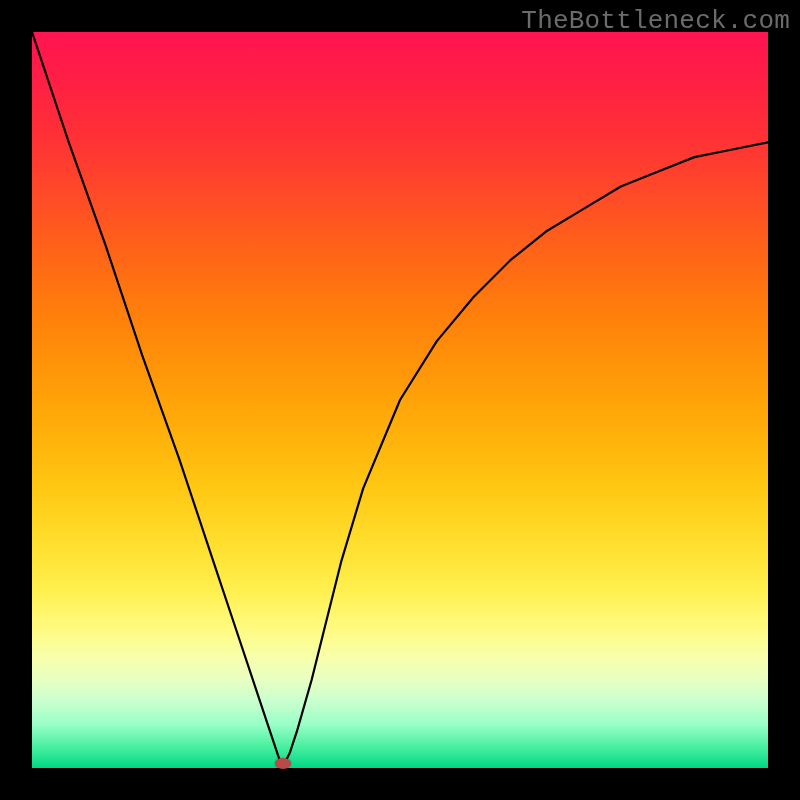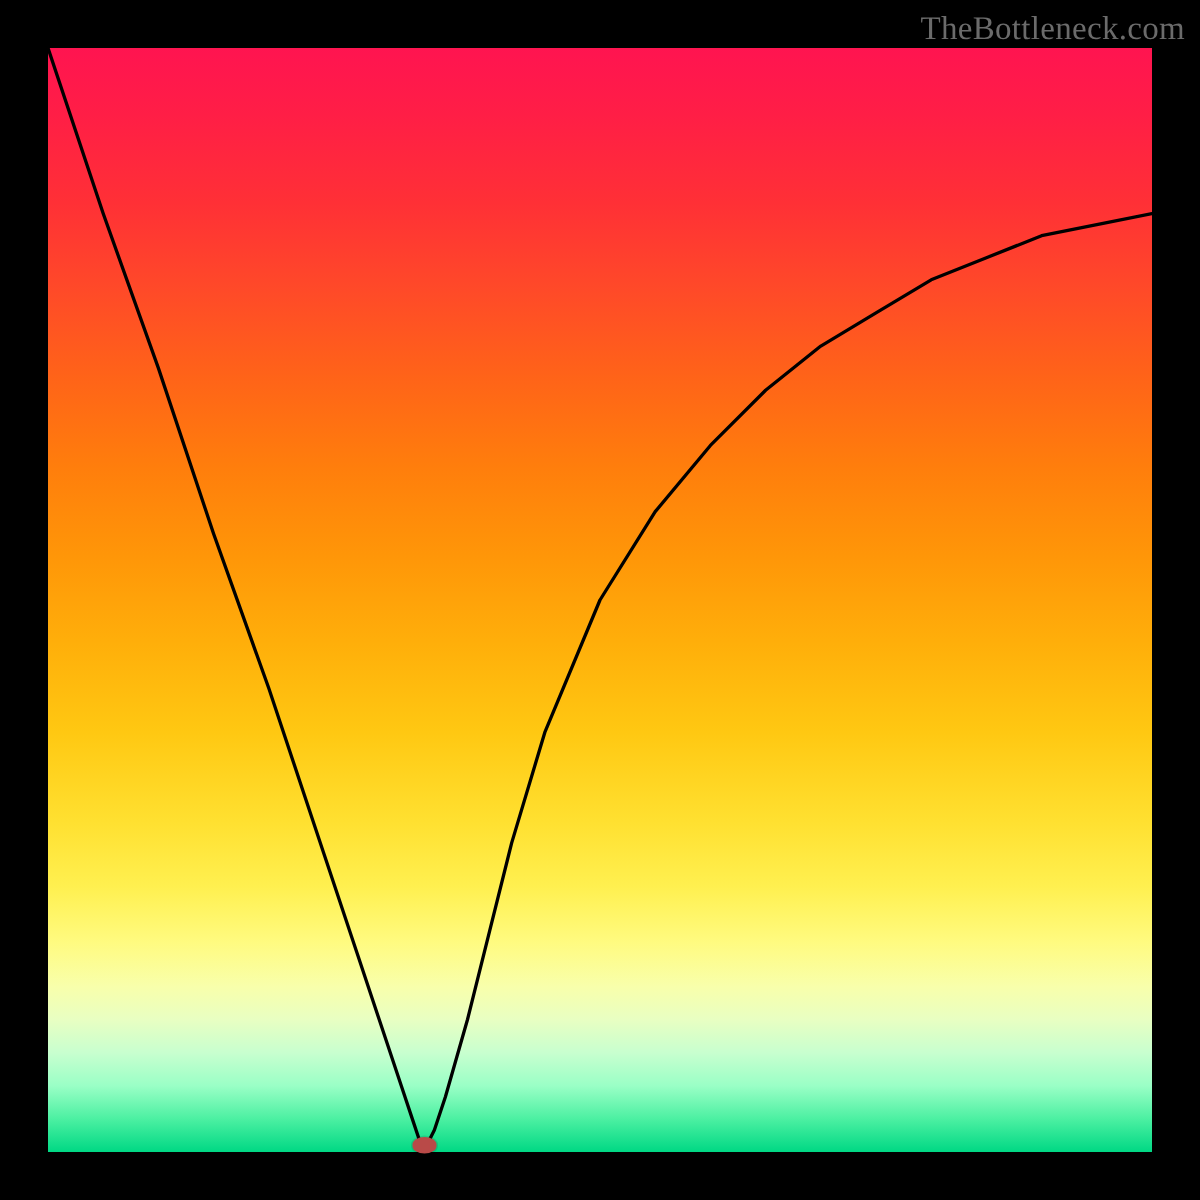--- a/index.html
+++ b/index.html
@@ -40,22 +40,22 @@
       #c8ffcf 91%,
       #9affc6 94%,
       #4cf0a2 97%,
       #00d884 100%
     );
   }
   .watermark {
     position: absolute;
     top: 6px;
     right: 10px;
-    font-family: Liberation Serif, serif;
-    font-size: 22px;
+    font-family: Liberation Mono, monospace;
+    font-size: 26px;
     font-weight: 500;
     color: #6b6b6b;
     letter-spacing: 0.2px;
   }
   svg.curve {
     position: absolute;
     left: 32px;
     top: 32px;
     width: 736px;
     height: 736px;

